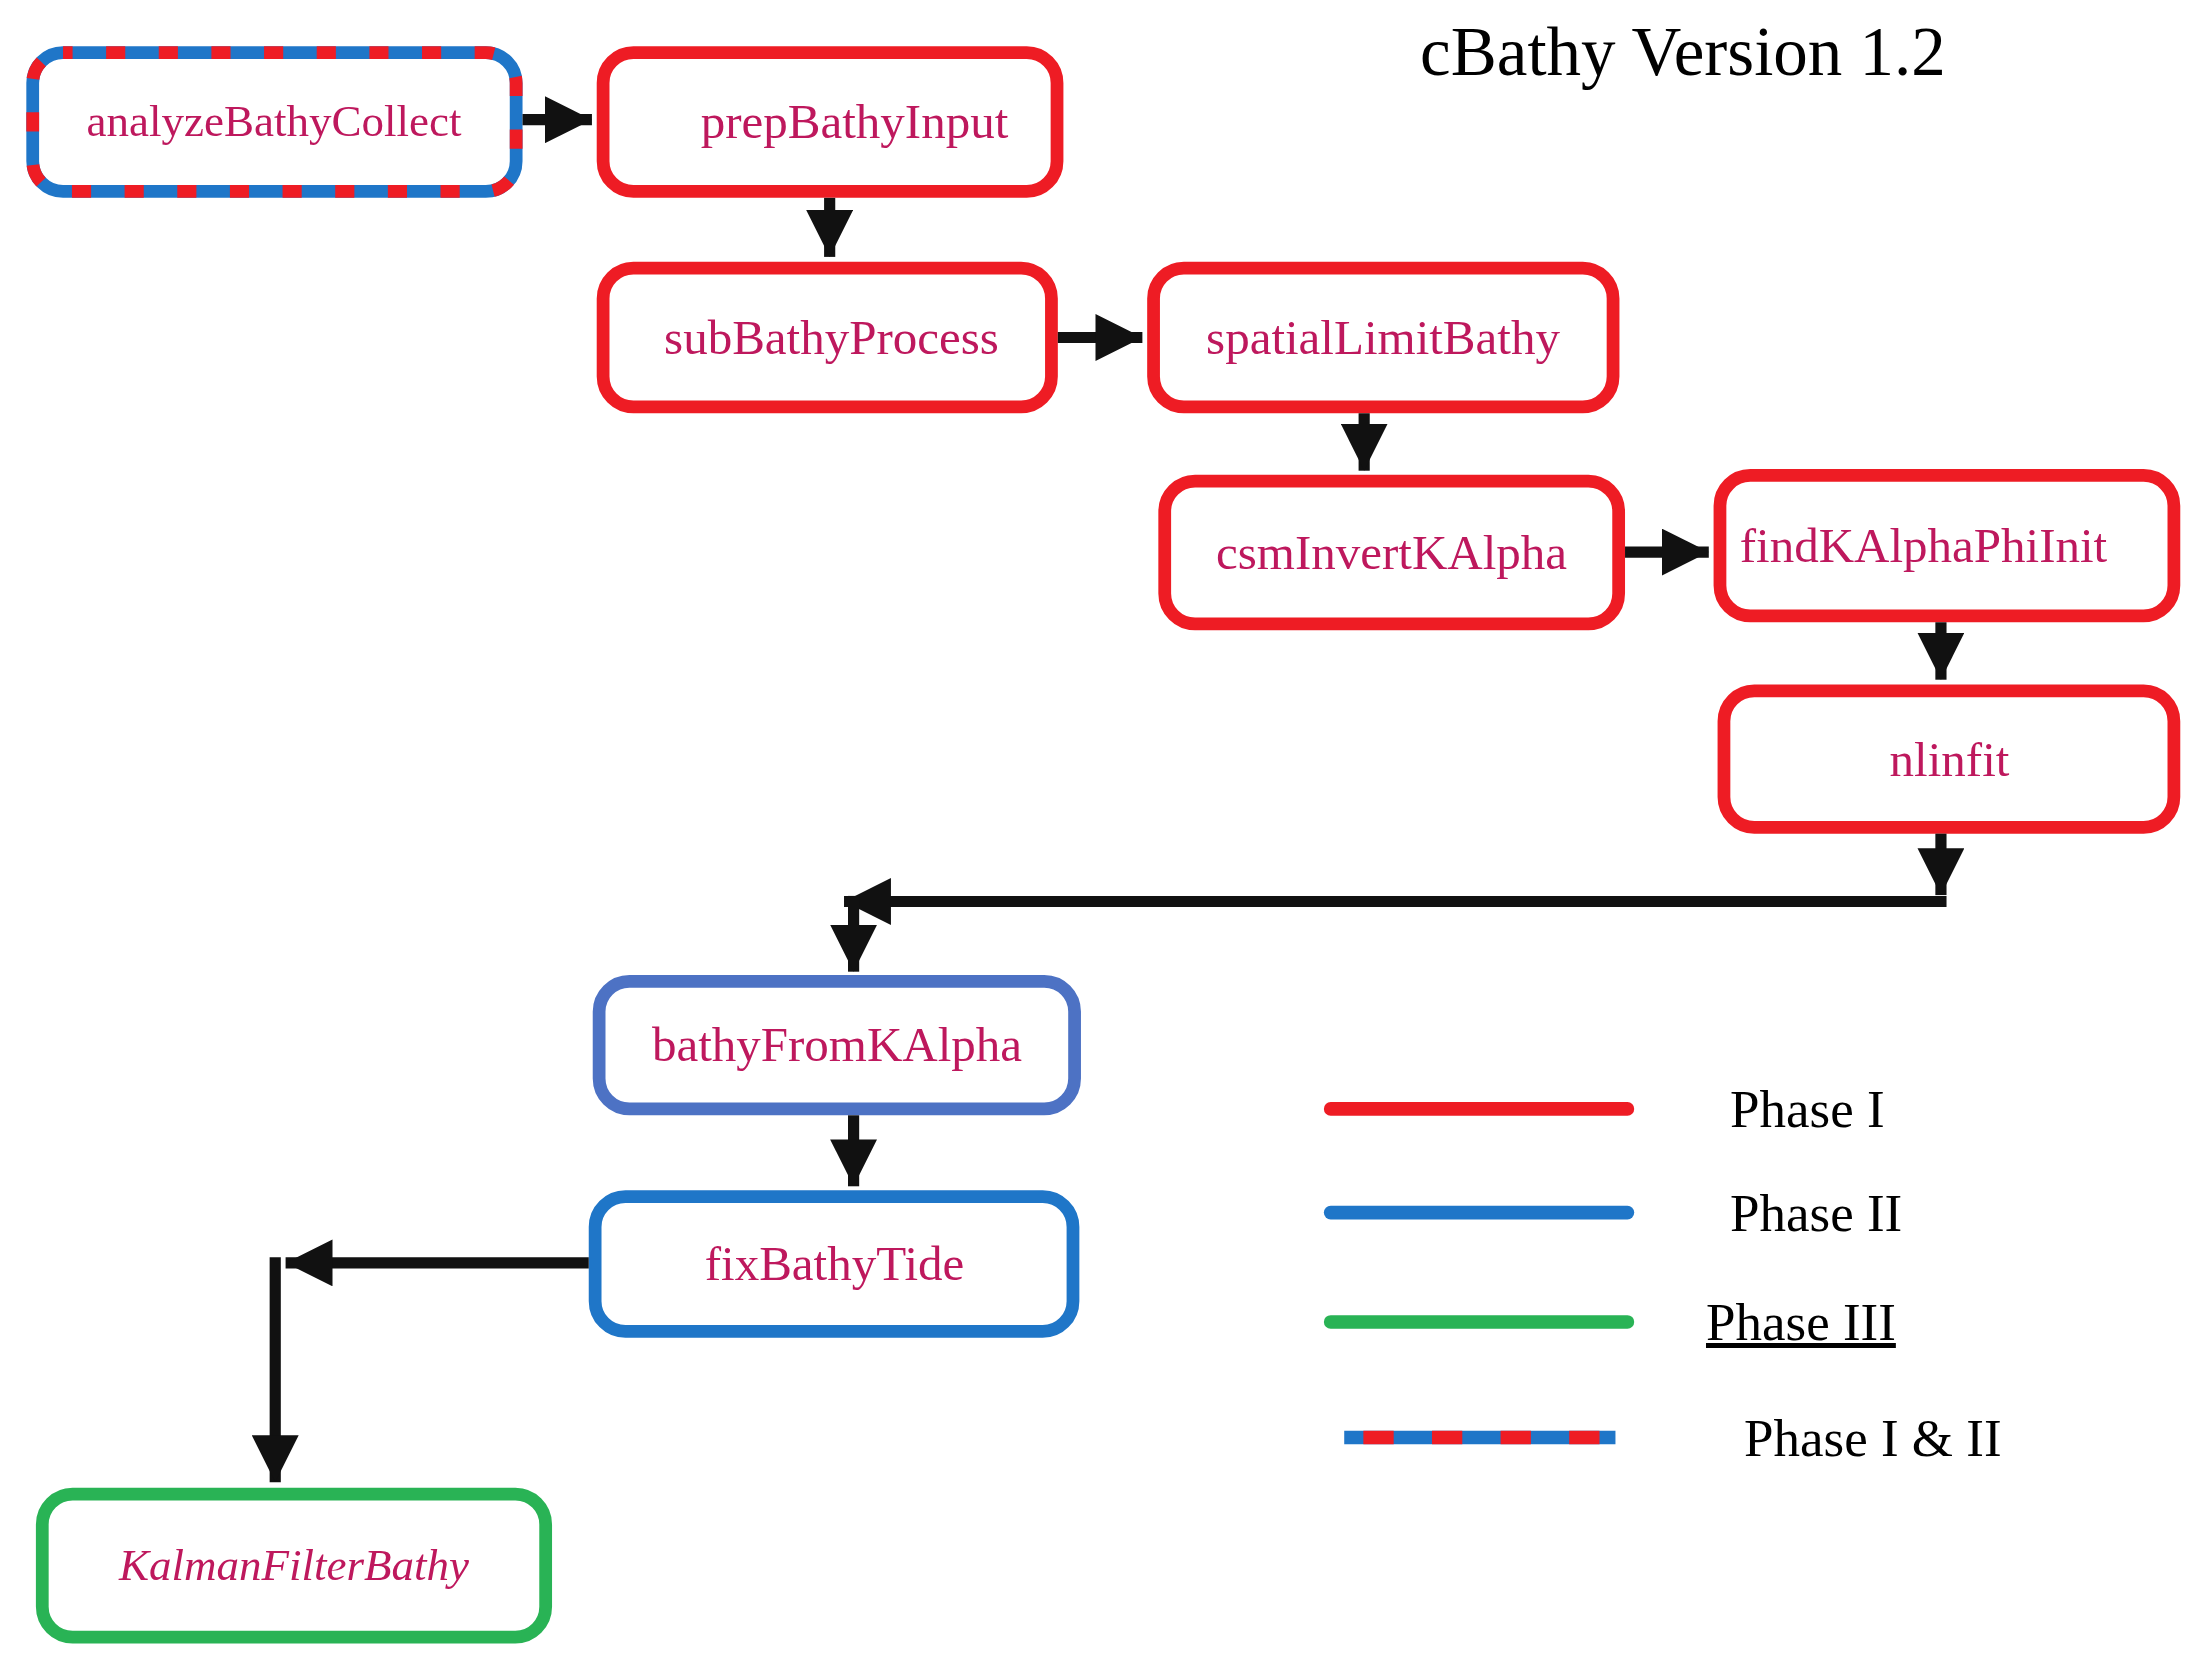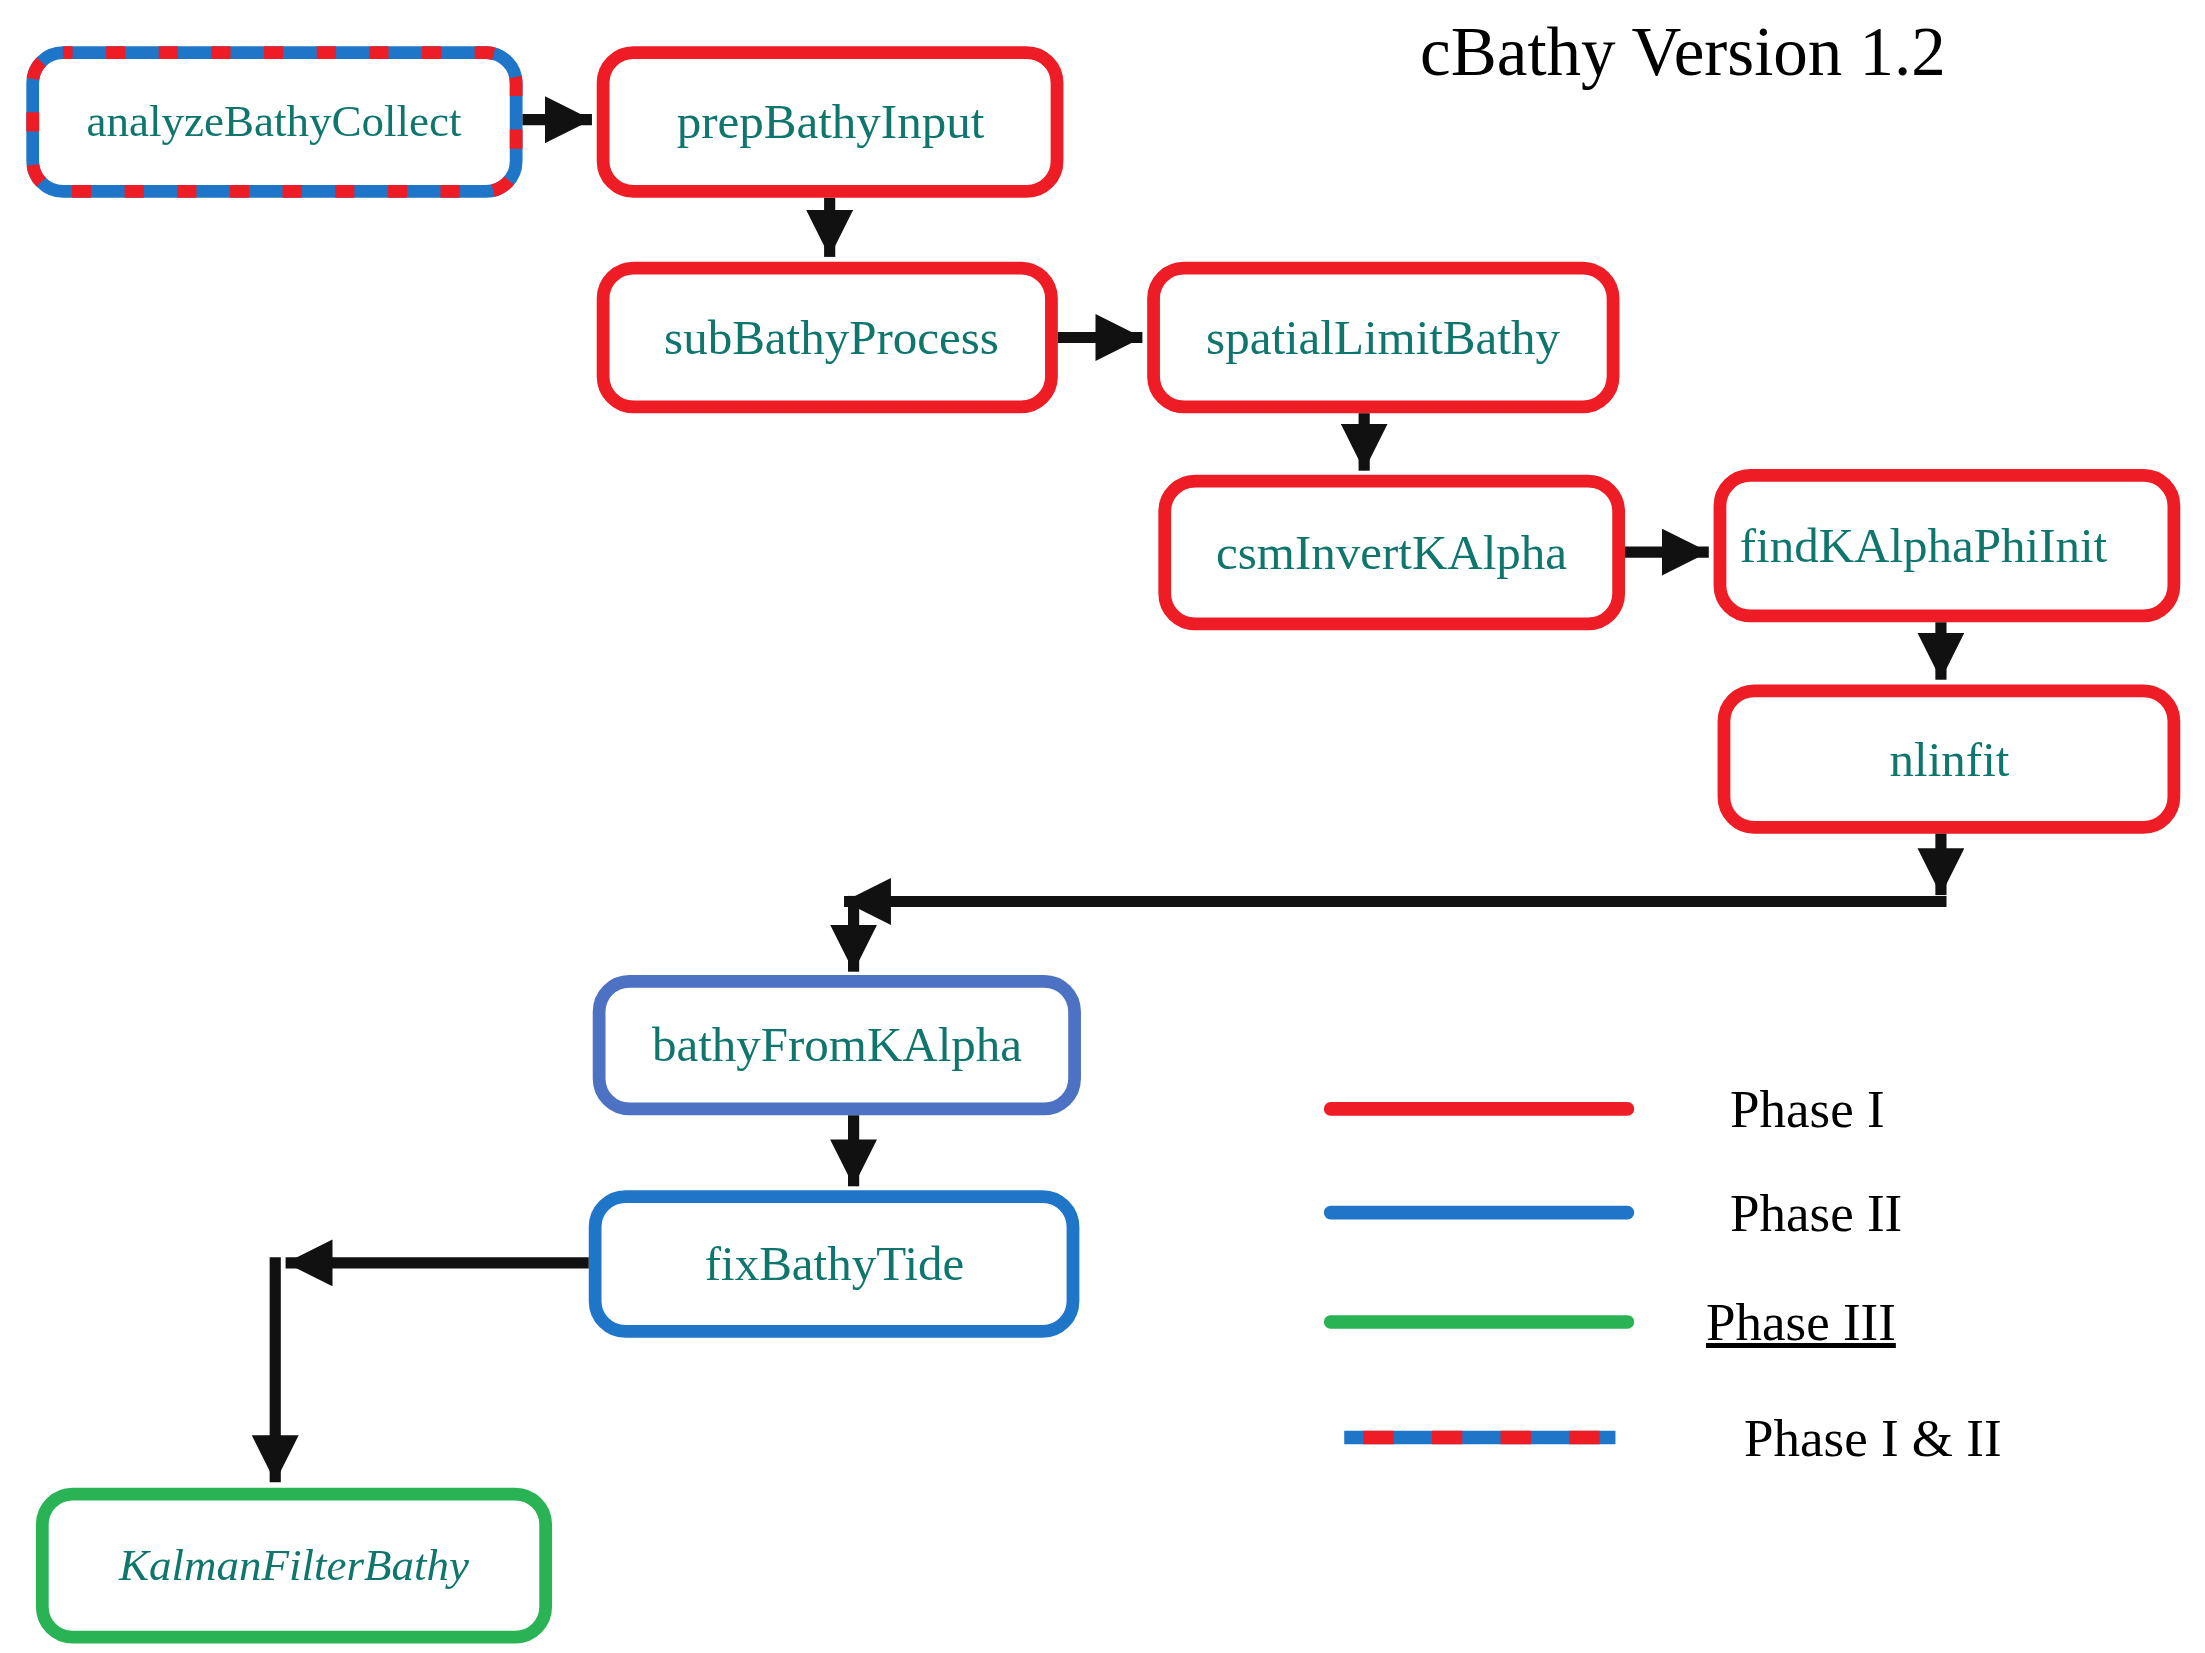--- a/index.html
+++ b/index.html
@@ -1,20 +1,20 @@
 <!DOCTYPE html>
 <html style="font-size:12.8px"><head>
 <meta charset="utf-8">
 <style>
   html,body{margin:0;padding:0;background:#ffffff;}
   body{width:2205px;height:1653px;position:relative;overflow:hidden;
        font-family:"Liberation Serif","DejaVu Serif",serif;color:#000;}
   #canvas-svg{position:absolute;left:0;top:0;}
   .lbl{position:absolute;display:flex;align-items:center;justify-content:center;
-       font-size:49px;line-height:1.05;white-space:nowrap;color:#0f766e;}
+       font-size:49px;line-height:1.05;white-space:nowrap;color:#be185d;}
   .lbl-sm{font-size:45px;}
   .title{position:absolute;left:1324px;top:8px;width:718px;height:88px;
          display:flex;align-items:center;justify-content:center;
          font-size:69px;font-weight:normal;white-space:nowrap;}
   .legend-lbl{position:absolute;height:73px;width:447px;display:flex;
               align-items:center;justify-content:flex-start;font-size:53px;white-space:nowrap;}
 </style>
 </head>
 <body>
 
@@ -65,21 +65,21 @@
   <line x1="1668" y1="1390" x2="2040" y2="1390" stroke-width="17" stroke-linecap="round" stroke="#ee1c24"></line>
   <line x1="1668" y1="1520" x2="2040" y2="1520" stroke-width="17" stroke-linecap="round" stroke="#1f76c8"></line>
   <line x1="1668" y1="1657" x2="2040" y2="1657" stroke-width="17" stroke-linecap="round" stroke="#29b355"></line>
   <line x1="1685" y1="1802" x2="2025" y2="1802" stroke-width="17" stroke="#1f76c8"></line>
   <line x1="1685" y1="1802" x2="2025" y2="1802" stroke-width="17" stroke-dasharray="38 48" stroke-dashoffset="-24" stroke="#ee1c24"></line>
 </svg>
 
 <div class="title">cBathy Version 1.2</div>
 
 <div class="lbl lbl-sm" style="left:26px;top:46px;width:496px;height:152px;">analyzeBathyCollect</div>
-<div class="lbl" style="left:597px;top:46px;width:467px;height:152px;">prepBathyInput</div>
+<div class="lbl" style="left:597px;top:46px;width:467px;height:152px;padding-left:24px;">prepBathyInput</div>
 <div class="lbl" style="left:601px;top:262px;width:461px;height:152px;">subBathyProcess</div>
 <div class="lbl" style="left:1147px;top:262px;width:472px;height:152px;text-align:right;">spatialLimitBathy</div>
 <div class="lbl" style="left:1158px;top:475px;width:467px;height:156px;">csmInvertKAlpha</div>
 <div class="lbl" style="left:1714px;top:469px;width:419px;height:153px;">findKAlphaPhiInit</div>
 <div class="lbl" style="left:1718px;top:685px;width:463px;height:149px;">nlinfit</div>
 <div class="lbl" style="left:593px;top:975px;width:488px;height:140px;">bathyFromKAlpha</div>
 <div class="lbl" style="left:589px;top:1190px;width:491px;height:148px;">fixBathyTide</div>
 <div class="lbl lbl-sm" style="left:36px;top:1488px;width:516px;height:156px;font-style:italic;">KalmanFilterBathy</div>
 
 <div class="legend-lbl" style="left:1730px;top:1072px;font-family:Liberation Serif, serif;">Phase I</div>

